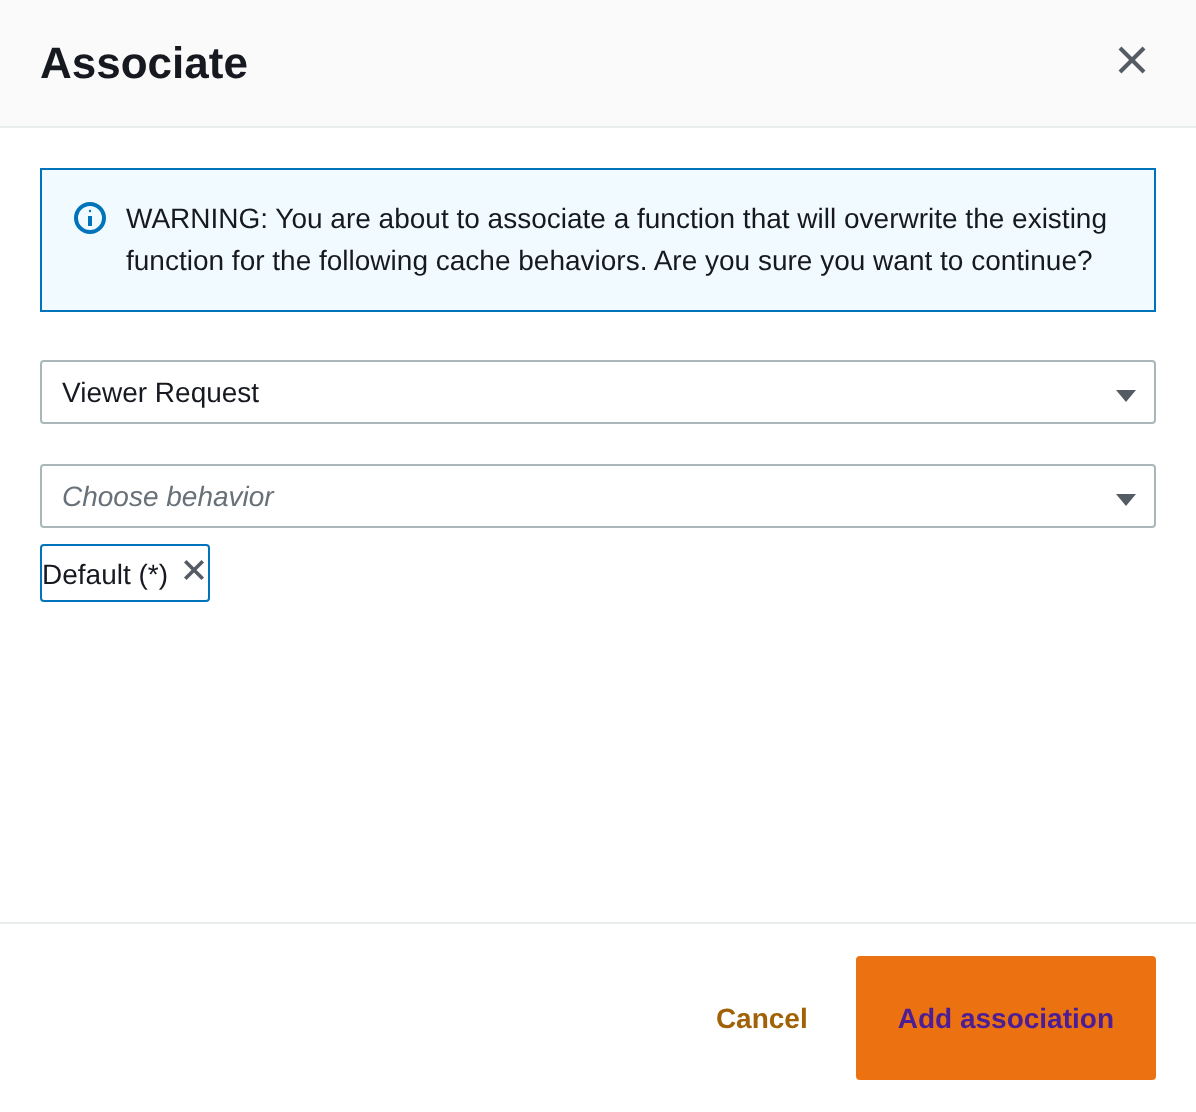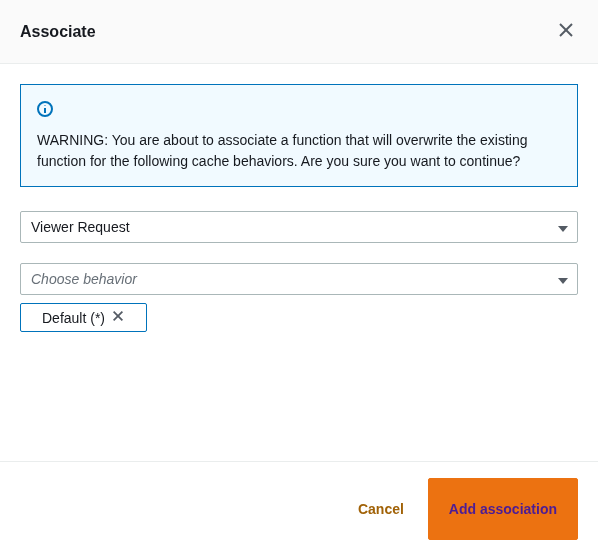--- a/index.html
+++ b/index.html
@@ -19,21 +19,21 @@
     }
     .modal-header {
       display: flex;
       justify-content: space-between;
       align-items: center;
       padding: 18px 20px 18px 20px;
       border-bottom: 1px solid #eaeded;
       background: #fafafa;
     }
     .modal-title {
-      font-size: 16px;
+      font-size: 22px;
       font-weight: 700;
       color: #16191f;
     }
     .close-btn {
       background: none;
       border: none;
       cursor: pointer;
       padding: 4px;
       color: #545b64;
       display: flex;
@@ -46,21 +46,20 @@
       overflow-y: auto;
     }
     .alert-box {
       display: flex;
       align-items: flex-start;
       gap: 10px;
       border: 1px solid #0073bb;
       background: #f1faff;
       padding: 14px 16px;
       margin-bottom: 24px;
-      flex-direction: column;
     }
     .alert-icon {
       flex-shrink: 0;
       color: #0073bb;
       margin-top: 2px;
     }
     .alert-text {
       color: #16191f;
       line-height: 1.5;
     }
@@ -105,21 +104,21 @@
     .token-row {
       margin-top: 8px;
     }
     .token {
       display: inline-flex;
       align-items: center;
       gap: 6px;
       border: 1px solid #0073bb;
       border-radius: 2px;
       background: #fff;
-      padding: 5px 21px;
+      padding: 5px 0;
       font-size: 14px;
       color: #16191f;
     }
     .token-remove {
       background: none;
       border: none;
       cursor: pointer;
       color: #545b64;
       display: flex;
       align-items: center;

